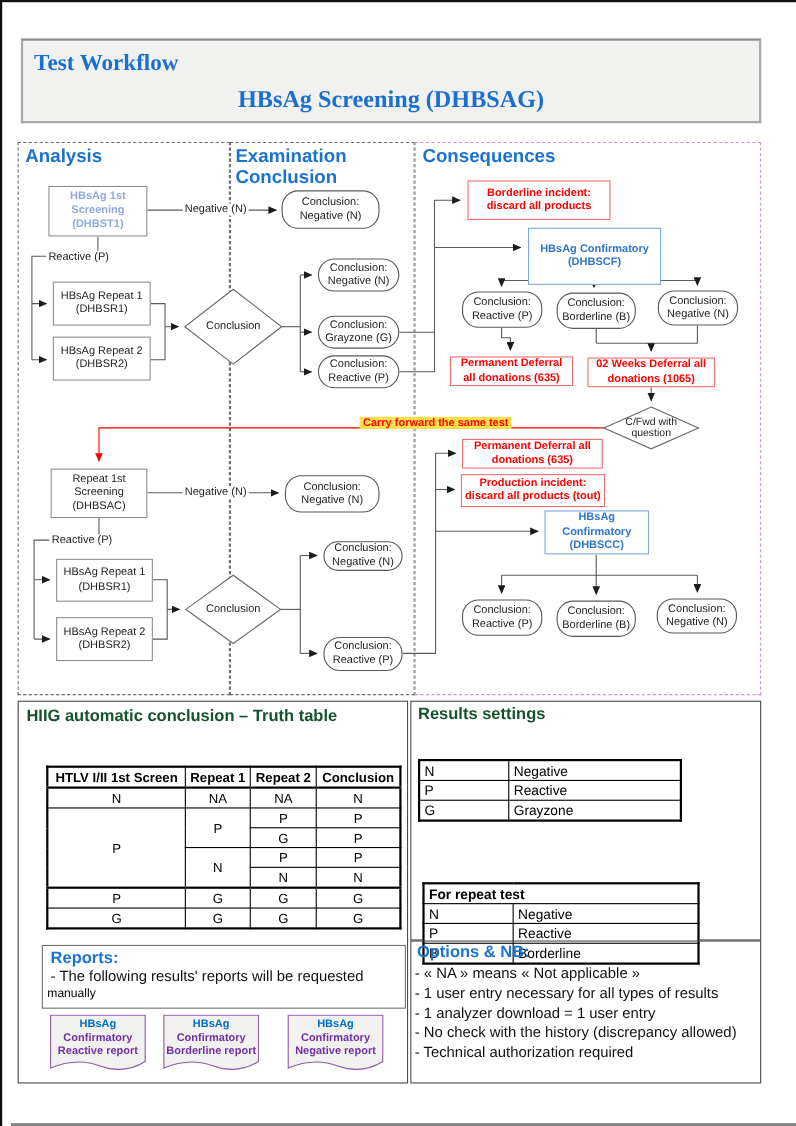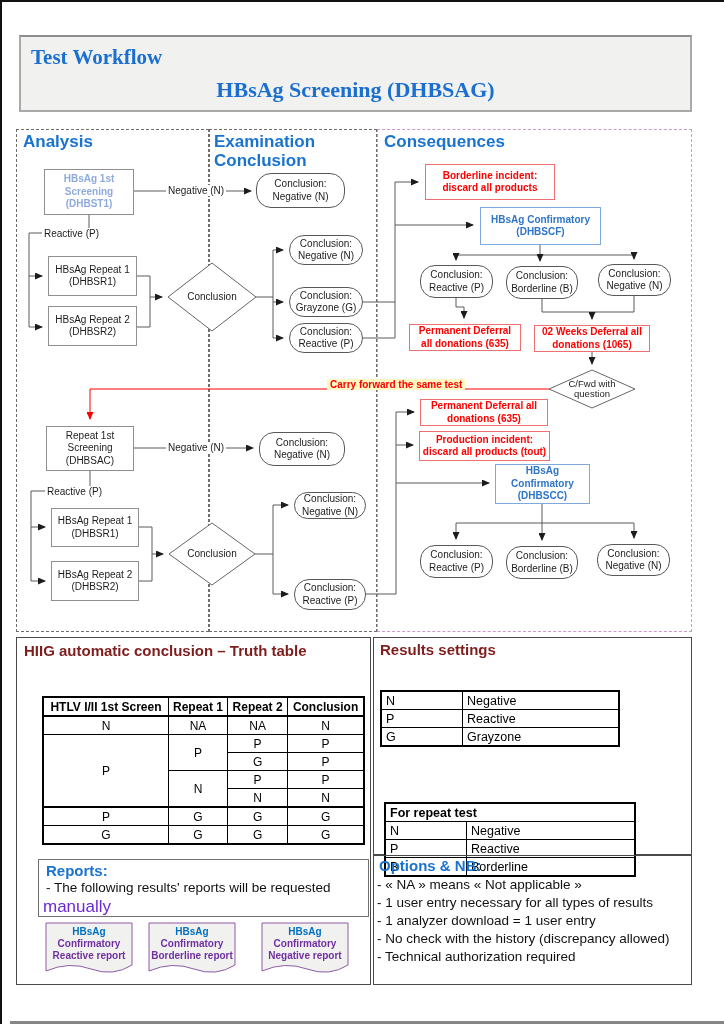--- a/index.html
+++ b/index.html
@@ -21,46 +21,46 @@
   
   .fbox,.fellipse,.redbox,.bluebox{position:absolute;box-sizing:border-box;display:flex;align-items:center;
       justify-content:center;text-align:center;font-size:10px;line-height:1.25;background:#fff;z-index:2;padding:1px 2px;}
   .fbox{border:1px solid #8f8f8f;color:#1c1c1c;}
   .fbox.ltblue{color:#8faadc;font-weight:bold;}
   .fellipse{border:1px solid #585858;border-radius:15px;color:#1c1c1c;}
   .redbox{border:1px solid #ee7070;color:#ff0000;font-weight:bold;}
   .bluebox{border:1px solid #7fa8dc;color:#2e75c8;font-weight:bold;}
   .flabel{position:absolute;font-size:10px;color:#1c1c1c;background:#fff;z-index:2;padding:0 2px;}
   .dlabel{position:absolute;font-size:10px;color:#1c1c1c;text-align:center;z-index:2;line-height:1.1;}
-  .carry{position:absolute;font-size:10px;font-weight:bold;color:#ff0000;background:#fef9c3;z-index:2;padding:0 3px;}
+  .carry{position:absolute;font-size:10px;font-weight:bold;color:#ff0000;background:#fde047;z-index:2;padding:0 3px;}
   .connectors{position:absolute;left:0;top:0;z-index:1;}
   
   .bp-left{left:14px;top:635px;width:355px;height:348px;border:1px solid #4a4a4a;}
   .bp-results{left:371px;top:635px;width:319px;height:218px;border:1px solid #4a4a4a;}
   .bp-options{left:371px;top:853px;width:319px;height:130px;border:1px solid #4a4a4a;}
-  .sec-title{position:absolute;font-weight:bold;font-size:15px;color:#7f1d1d;}
+  .sec-title{position:absolute;font-weight:bold;font-size:15px;color:#14532d;}
   table{border-collapse:collapse;position:absolute;background:#fff;border-radius:20px;}
   .truth{left:40px;top:694px;width:323px;font-size:12px;}
   .truth th,.truth td{border:1px solid #000;text-align:center;height:17px;padding:0 2px;}
   .truth th{font-size:12px;}
   .truth{border:2px solid #000;}
   .truth tr.thick td{border-top:2px solid #000;}
   .truth th{border-bottom:2px solid #000;}
   .rtable{font-size:12.5px;}
   .rtable td{border:1px solid #000;height:17px;padding:0 4px;text-align:left;}
   .rtable{border:2px solid #000;}
   .rt1{left:378px;top:688px;width:240px;}
   .rt2{left:382px;top:800px;width:252px;}
   .rtable .hdr td{font-weight:bold;}
   .c1{width:72px;}
   
   .reports-box{position:absolute;left:36px;top:857px;width:331px;height:58px;border:1px solid #6f6f6f;box-sizing:border-box;}
   .reports-title{position:absolute;left:7px;top:2px;font-weight:bold;font-size:15px;color:#1a73cf;}
   .reports-line1{position:absolute;left:7px;top:20px;font-size:13.5px;color:#111;}
-  .reports-line2{position:absolute;left:4px;top:37px;font-size:17px;color:#6d28d9;}
+  .reports-line2{position:absolute;left:4px;top:37px;font-size:11px;color:#000000;}
   .doc{position:absolute;width:88px;height:56px;z-index:2;}
   .doc svg{position:absolute;left:0;top:0;}
   .doc .doc-text{position:absolute;left:0;top:4px;width:100%;text-align:center;font-size:10px;
                  font-weight:bold;line-height:12px;}
   .doc .t-blue{color:#0070c0;display:block;}
   .doc .t-purple{color:#7030a0;display:block;}
   
   .options-title{position:absolute;left:377px;top:855px;font-weight:bold;font-size:15px;color:#1a73cf;}
   .opt-list{position:absolute;left:375px;top:874px;width:308px;font-size:13.5px;color:#111;line-height:18px;}
   .bottom-bar{position:absolute;left:8px;top:1019px;width:716px;height:3px;background:#868686;}
@@ -155,21 +155,21 @@
   <div class="fellipse" style="left:254px;top:171px;width:89px;height:35px;">Conclusion: Negative (N)</div>
   <div class="flabel" style="left:40px;top:226px;">Reactive (P)</div>
   <div class="fbox" style="left:46px;top:254px;width:89px;height:40px;">HBsAg Repeat 1 (DHBSR1)</div>
   <div class="fbox" style="left:46px;top:304px;width:89px;height:40px;">HBsAg Repeat 2 (DHBSR2)</div>
   <div class="dlabel" style="left:170px;top:289px;width:80px;">Conclusion</div>
   <div class="fellipse" style="left:287px;top:233px;width:74px;height:30px;">Conclusion: Negative (N)</div>
   <div class="fellipse" style="left:287px;top:285px;width:74px;height:30px;">Conclusion: Grayzone (G)</div>
   <div class="fellipse" style="left:287px;top:321px;width:74px;height:30px;">Conclusion: Reactive (P)</div>
 
   <div class="redbox" style="left:423px;top:162px;width:130px;height:36px;">Borderline incident: discard all products</div>
-  <div class="bluebox" style="left:478px;top:205px;width:121px;height:38px;">HBsAg Confirmatory (DHBSCF)</div>
+  <div class="bluebox" style="left:478px;top:205px;width:121px;height:52px;">HBsAg Confirmatory (DHBSCF)</div>
   <div class="fellipse" style="left:418px;top:263px;width:73px;height:33px;">Conclusion: Reactive (P)</div>
   <div class="fellipse" style="left:504px;top:264px;width:72px;height:33px;">Conclusion: Borderline (B)</div>
   <div class="fellipse" style="left:596px;top:262px;width:73px;height:32px;">Conclusion: Negative (N)</div>
   <div class="redbox" style="left:407px;top:322px;width:112px;height:27px;">Permanent Deferral all donations (635)</div>
   <div class="redbox" style="left:532px;top:323px;width:116px;height:27px;">02 Weeks Deferral all donations (1065)</div>
   <div class="dlabel" style="left:552px;top:377px;width:76px;font-size:9.5px;">C/Fwd with question</div>
   <div class="carry" style="left:325px;top:377px;">Carry forward the same test</div>
 
   <div class="fbox" style="left:44px;top:424px;width:88px;height:45px;">Repeat 1st Screening (DHBSAC)</div>
   <div class="flabel" style="left:164px;top:440px;">Negative (N)</div>

